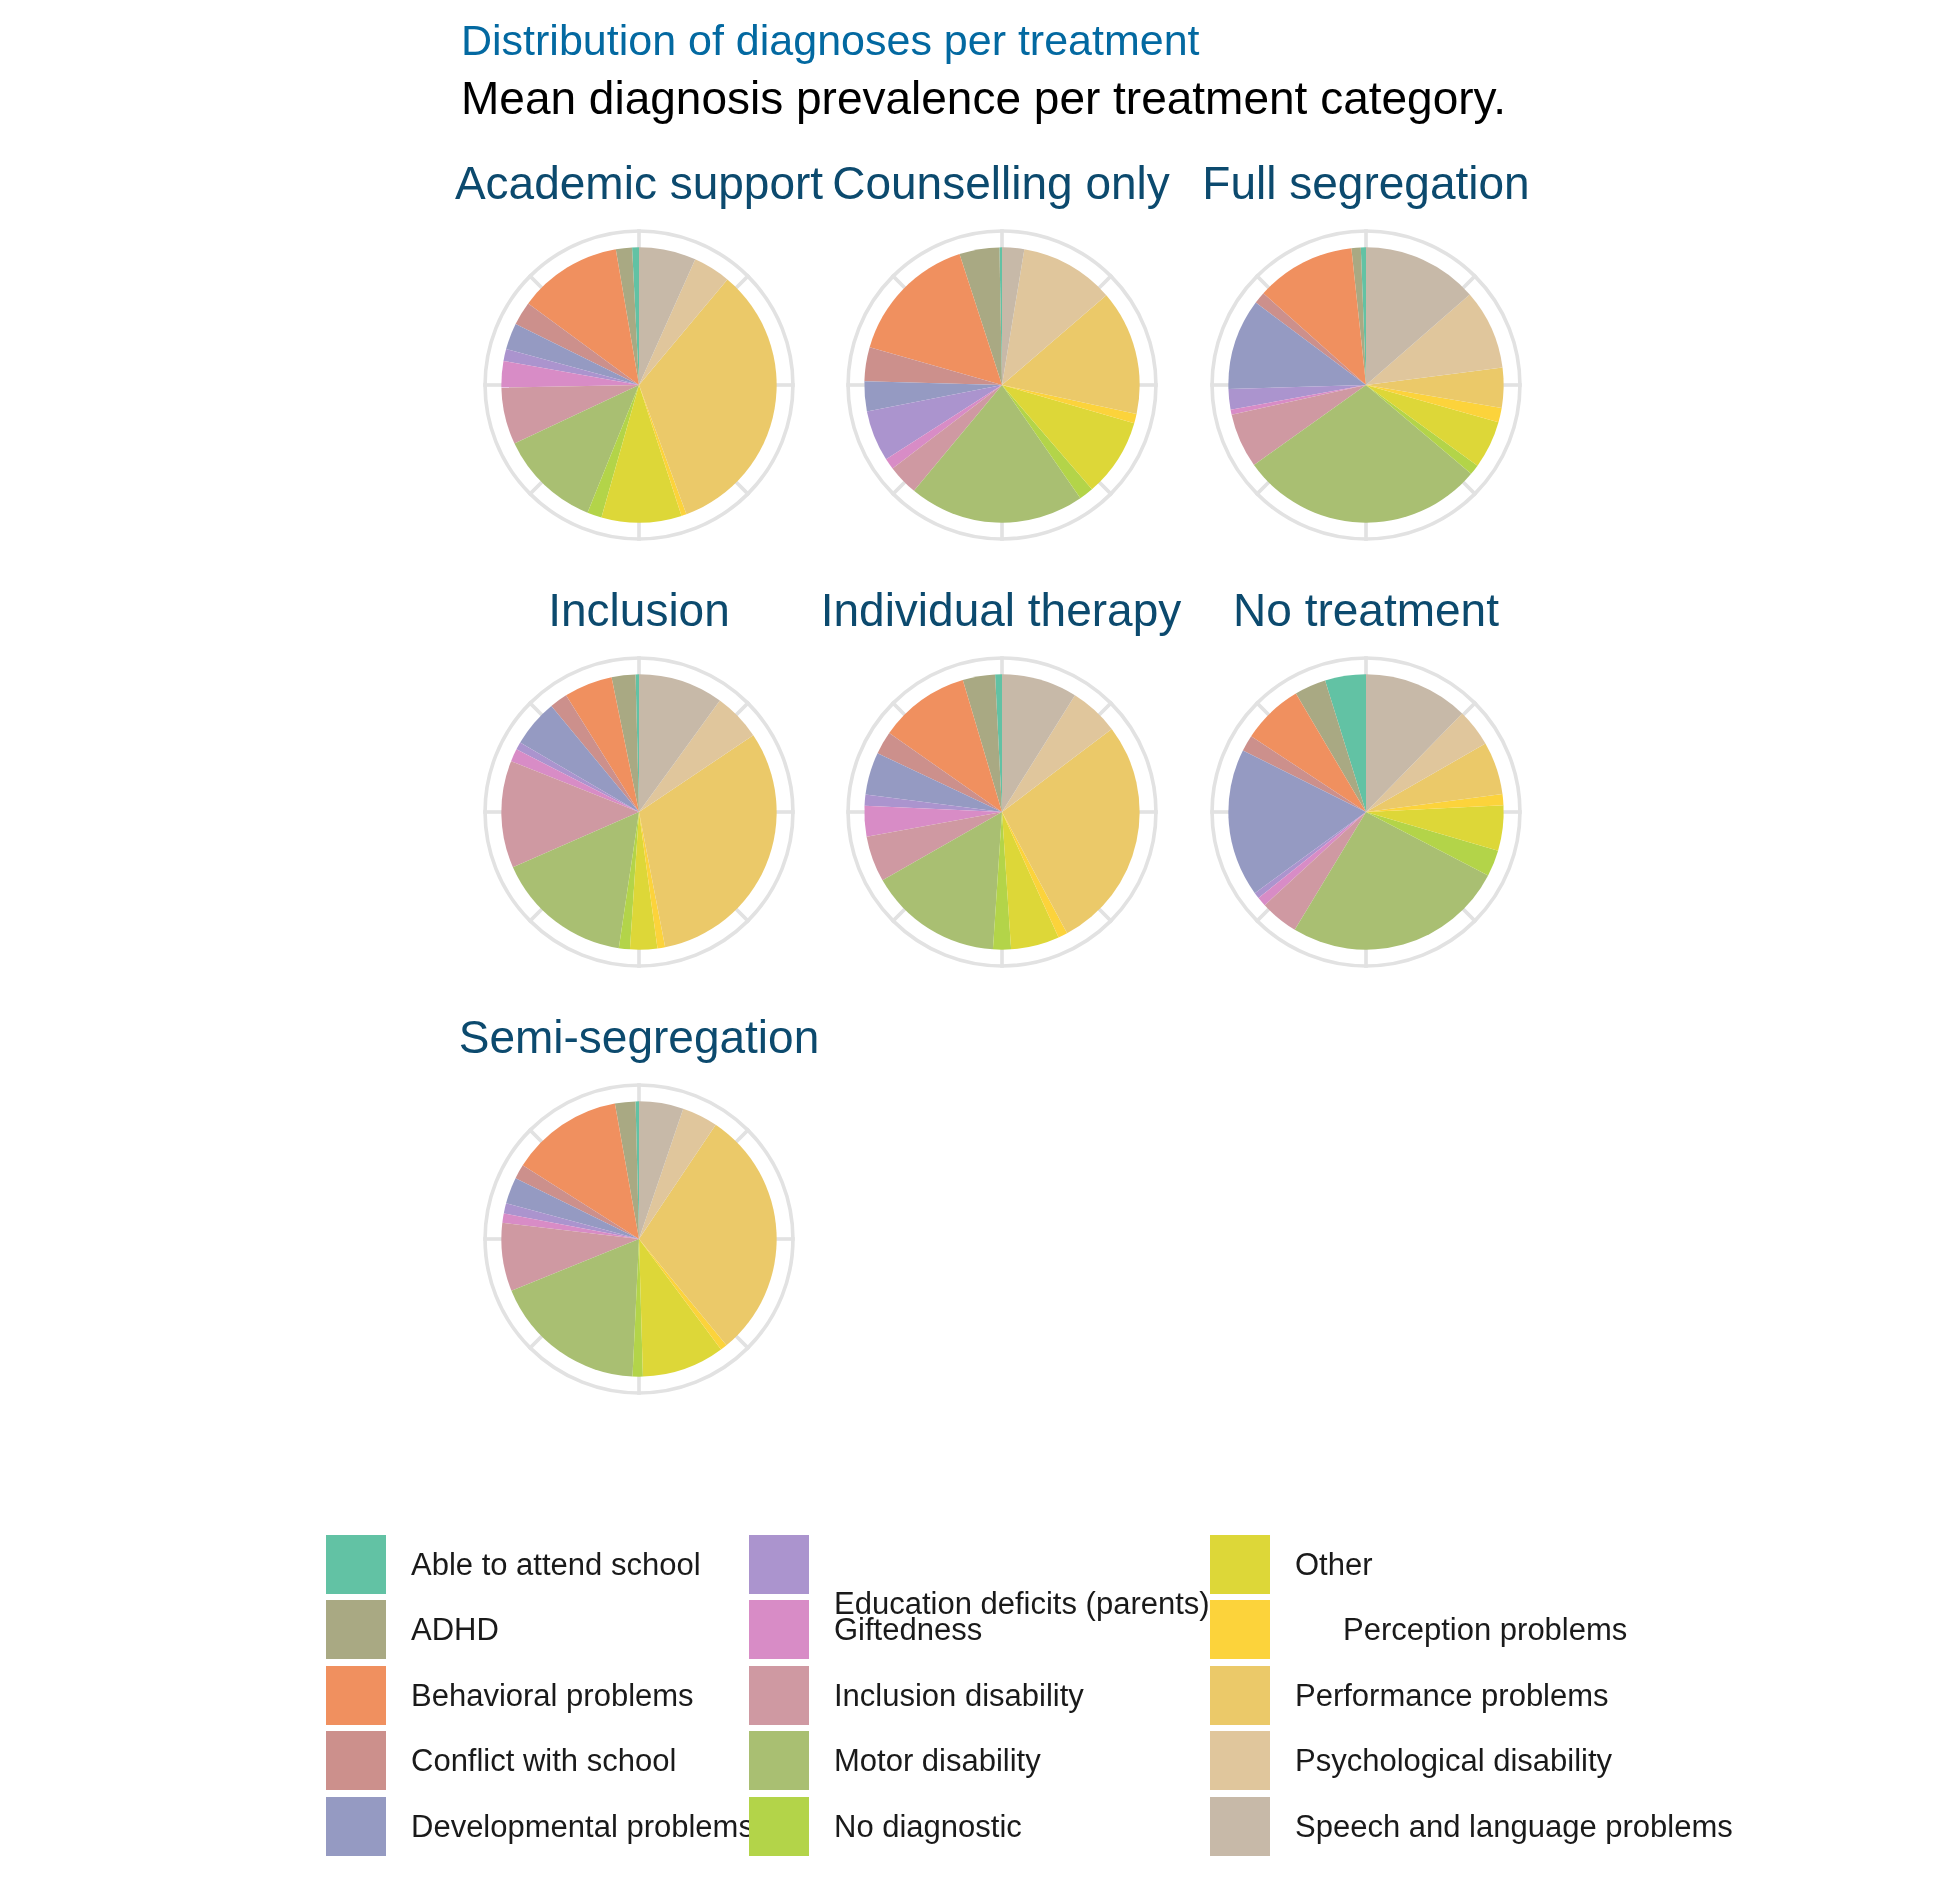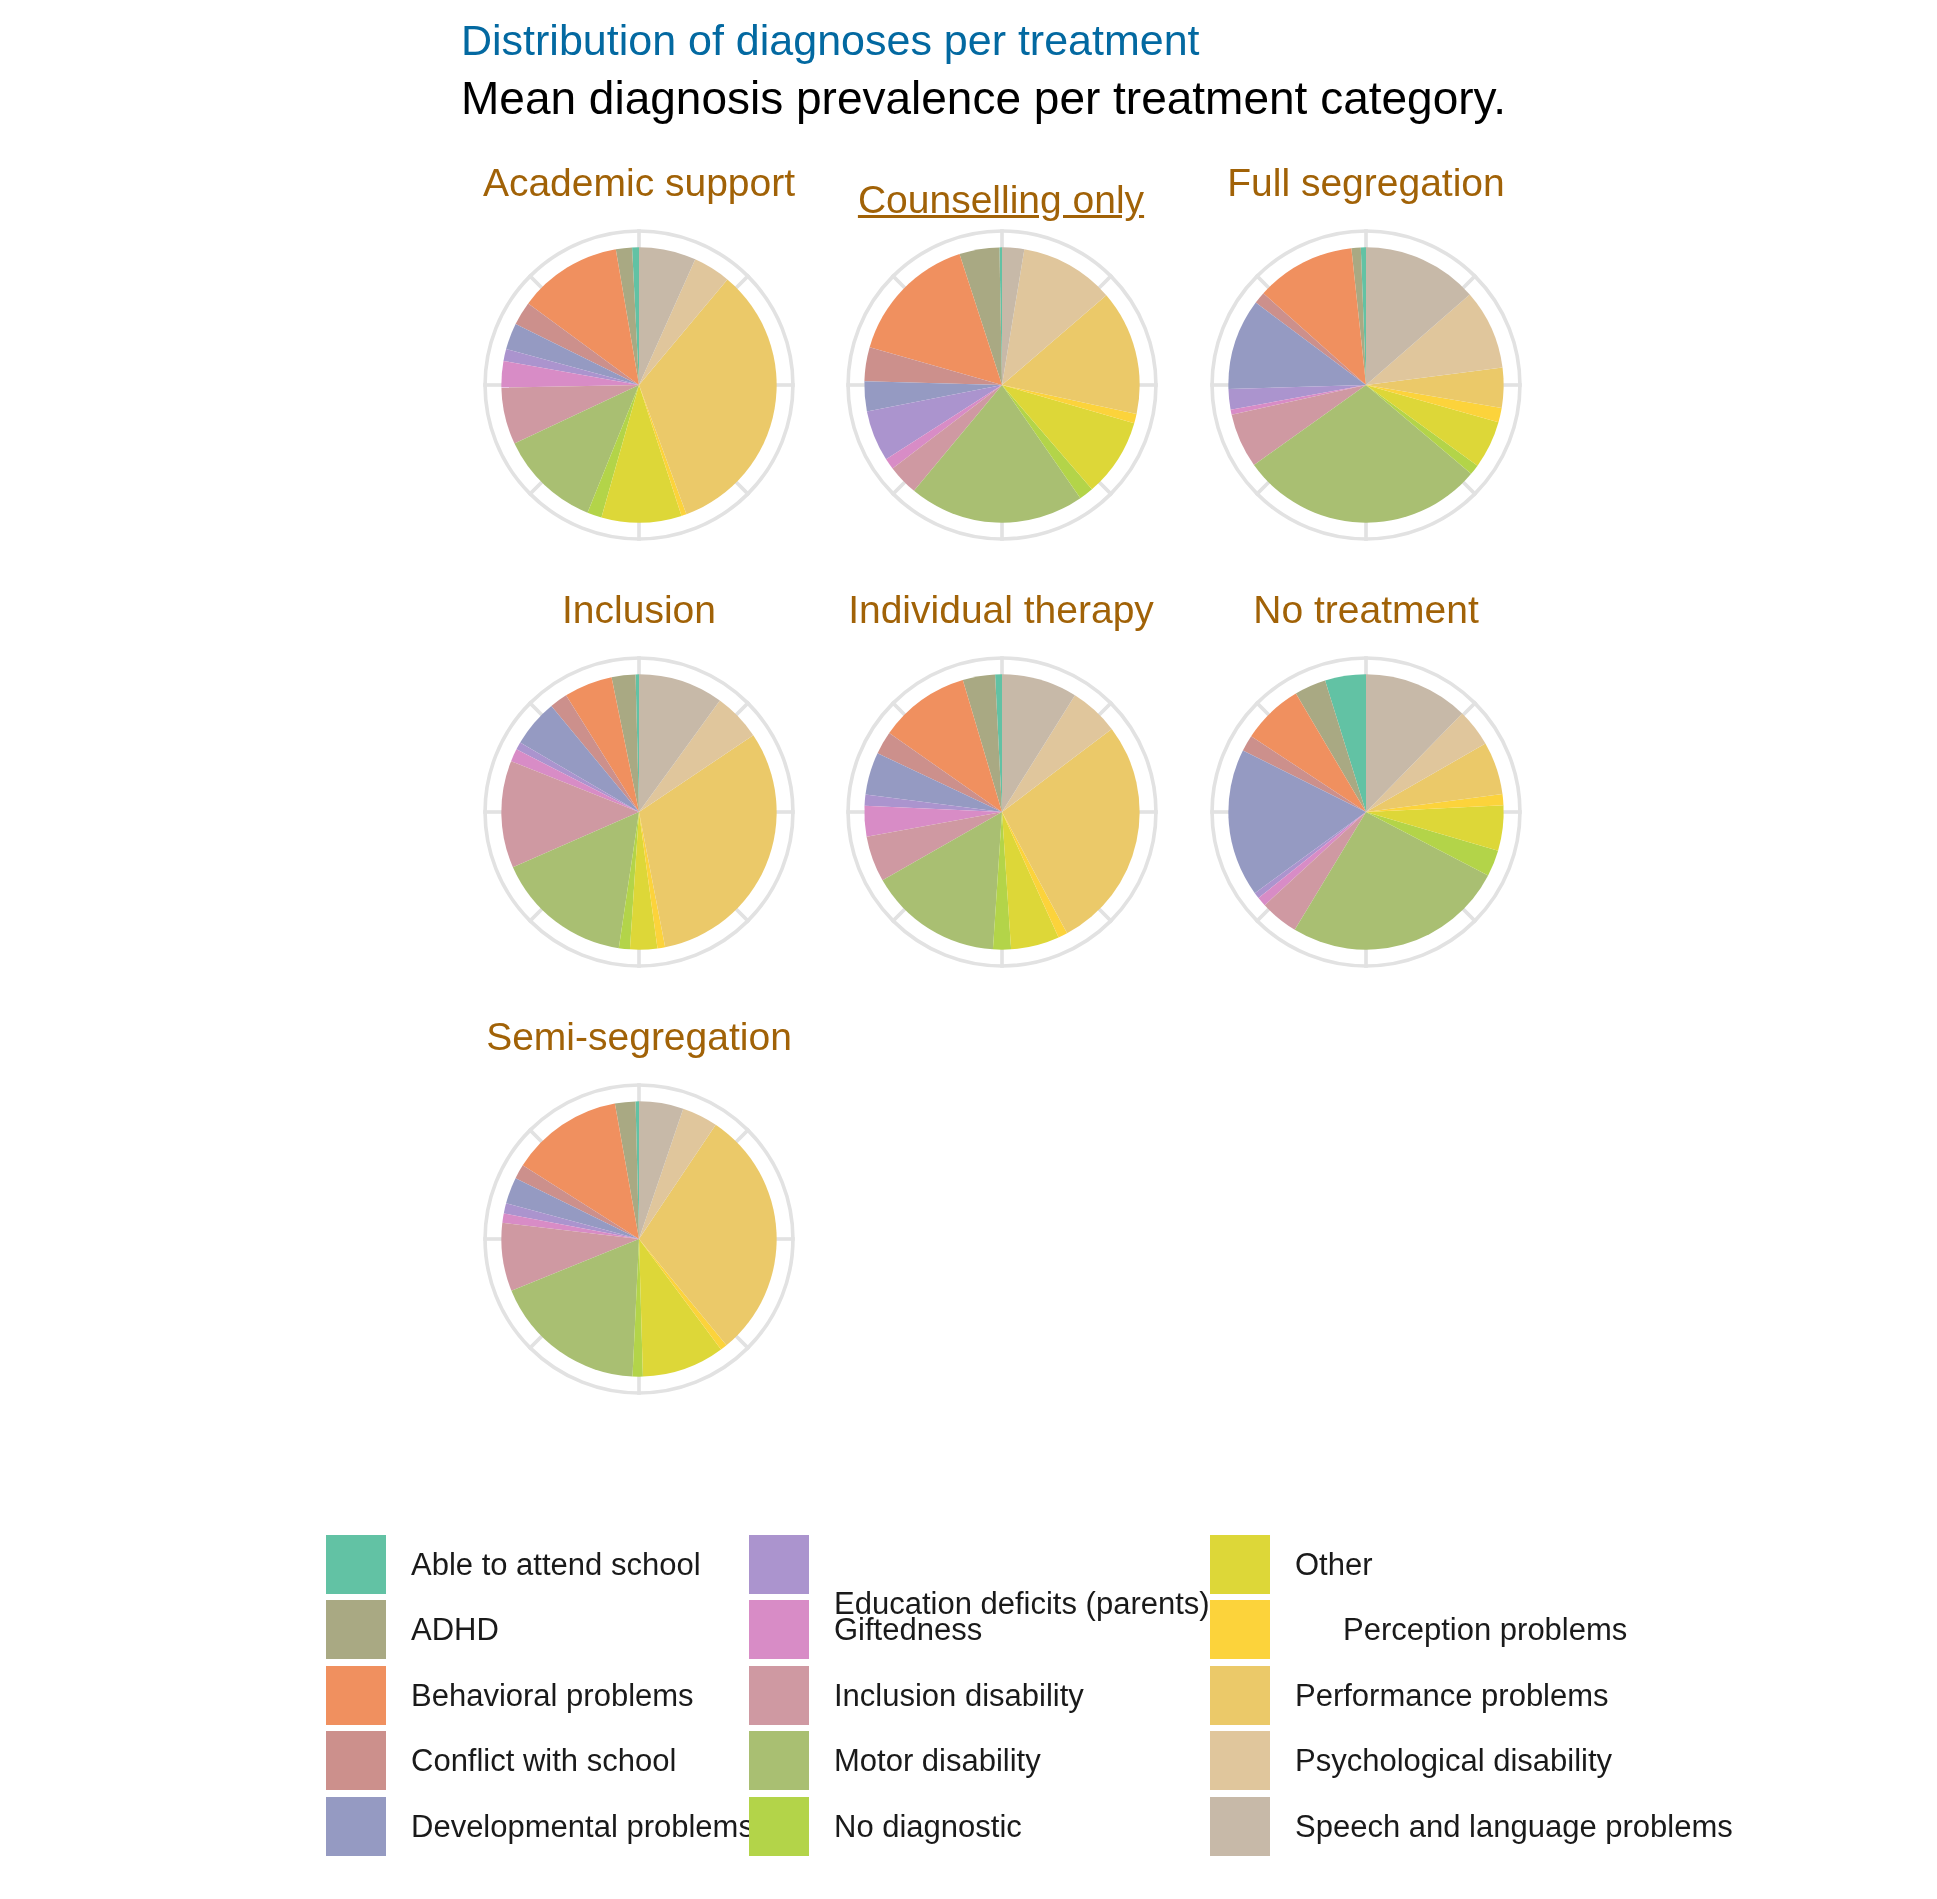--- a/index.html
+++ b/index.html
@@ -15,21 +15,21 @@
     font-size:43px;line-height:49px;color:#0369a1;
     white-space:nowrap;
   }
   .page-subtitle{
     position:absolute;left:461px;top:76px;
     font-size:46px;line-height:45px;color:#000000;
     white-space:nowrap;
   }
   .facet-title{
     position:absolute;width:398px;text-align:center;
-    font-size:39px;line-height:40px;color:#a16207;
+    font-size:46px;line-height:40px;color:#0c4a6e;
     white-space:nowrap;
   }
   .pie-svg{position:absolute;}
   .legend-swatch{position:absolute;width:60px;height:59px;}
   .legend-label{
     position:absolute;height:59px;line-height:59px;
     font-size:31px;color:#1a1a1a;white-space:nowrap;
   }
 </style>
 </head>
@@ -59,21 +59,21 @@
         <path d="M 180 180 L 30.35 153.40 A 152 152 0 0 0 28.03 182.86 Z" fill="#D88CC6"></path>
         <path d="M 180 180 L 28.03 182.86 A 152 152 0 0 0 42.47 244.72 Z" fill="#CF99A2"></path>
         <path d="M 180 180 L 42.47 244.72 A 152 152 0 0 0 123.16 320.97 Z" fill="#A9BF72"></path>
         <path d="M 180 180 L 123.16 320.97 A 152 152 0 0 0 138.51 326.23 Z" fill="#B3D449"></path>
         <path d="M 180 180 L 138.51 326.23 A 152 152 0 0 0 226.97 324.56 Z" fill="#DDD738"></path>
         <path d="M 180 180 L 226.97 324.56 A 152 152 0 0 0 232.39 322.69 Z" fill="#FCD33B"></path>
         <path d="M 180 180 L 232.39 322.69 A 152 152 0 0 0 277.62 63.49 Z" fill="#EBC969"></path>
         <path d="M 180 180 L 277.62 63.49 A 152 152 0 0 0 242.11 41.27 Z" fill="#E0C69C"></path>
         <path d="M 180 180 L 242.11 41.27 A 152 152 0 0 0 180.00 28.00 Z" fill="#C7B9A8"></path>
       </svg>
-      <div class="facet-title" style="left: 802px; top: 180px; text-decoration: underline;">Counselling only</div>
+      <div class="facet-title" style="left: 802px; top: 163px;">Counselling only</div>
       <svg width="326" height="326" viewBox="0 0 360 360" class="pie-svg" style="left: 839px; top: 222px;">
         <circle cx="180" cy="180" r="170" fill="none" stroke="#E2E2E2" stroke-width="4"></circle>
         <line x1="180" y1="30" x2="180" y2="8" stroke="#E2E2E2" stroke-width="4"></line>
         <line x1="286.06601717798213" y1="73.93398282201787" x2="301.62236636408613" y2="58.377633635913824" stroke="#E2E2E2" stroke-width="4"></line>
         <line x1="330" y1="180" x2="352" y2="180" stroke="#E2E2E2" stroke-width="4"></line>
         <line x1="286.06601717798213" y1="286.06601717798213" x2="301.6223663640862" y2="301.62236636408613" stroke="#E2E2E2" stroke-width="4"></line>
         <line x1="180.00000000000003" y1="330" x2="180.00000000000003" y2="352" stroke="#E2E2E2" stroke-width="4"></line>
         <line x1="73.93398282201788" y1="286.06601717798213" x2="58.37763363591384" y2="301.6223663640862" stroke="#E2E2E2" stroke-width="4"></line>
         <line x1="30" y1="180.00000000000003" x2="8" y2="180.00000000000003" stroke="#E2E2E2" stroke-width="4"></line>
         <line x1="73.93398282201785" y1="73.9339828220179" x2="58.377633635913796" y2="58.37763363591385" stroke="#E2E2E2" stroke-width="4"></line>

